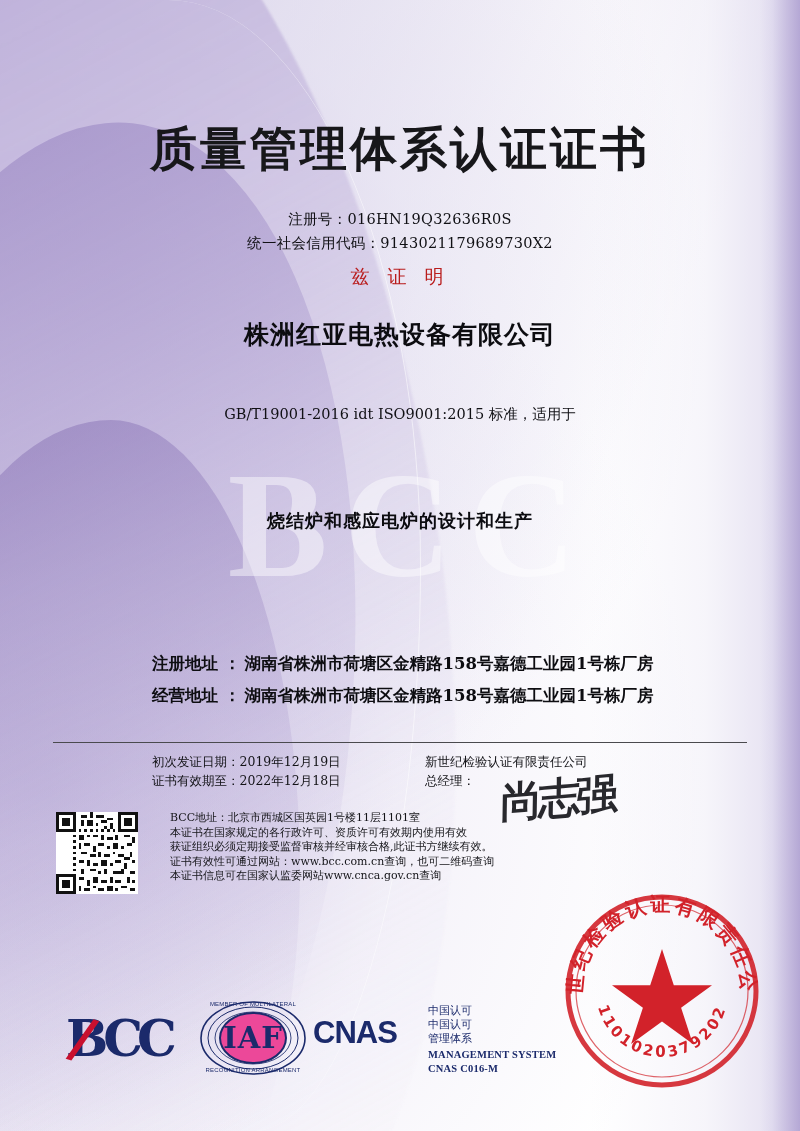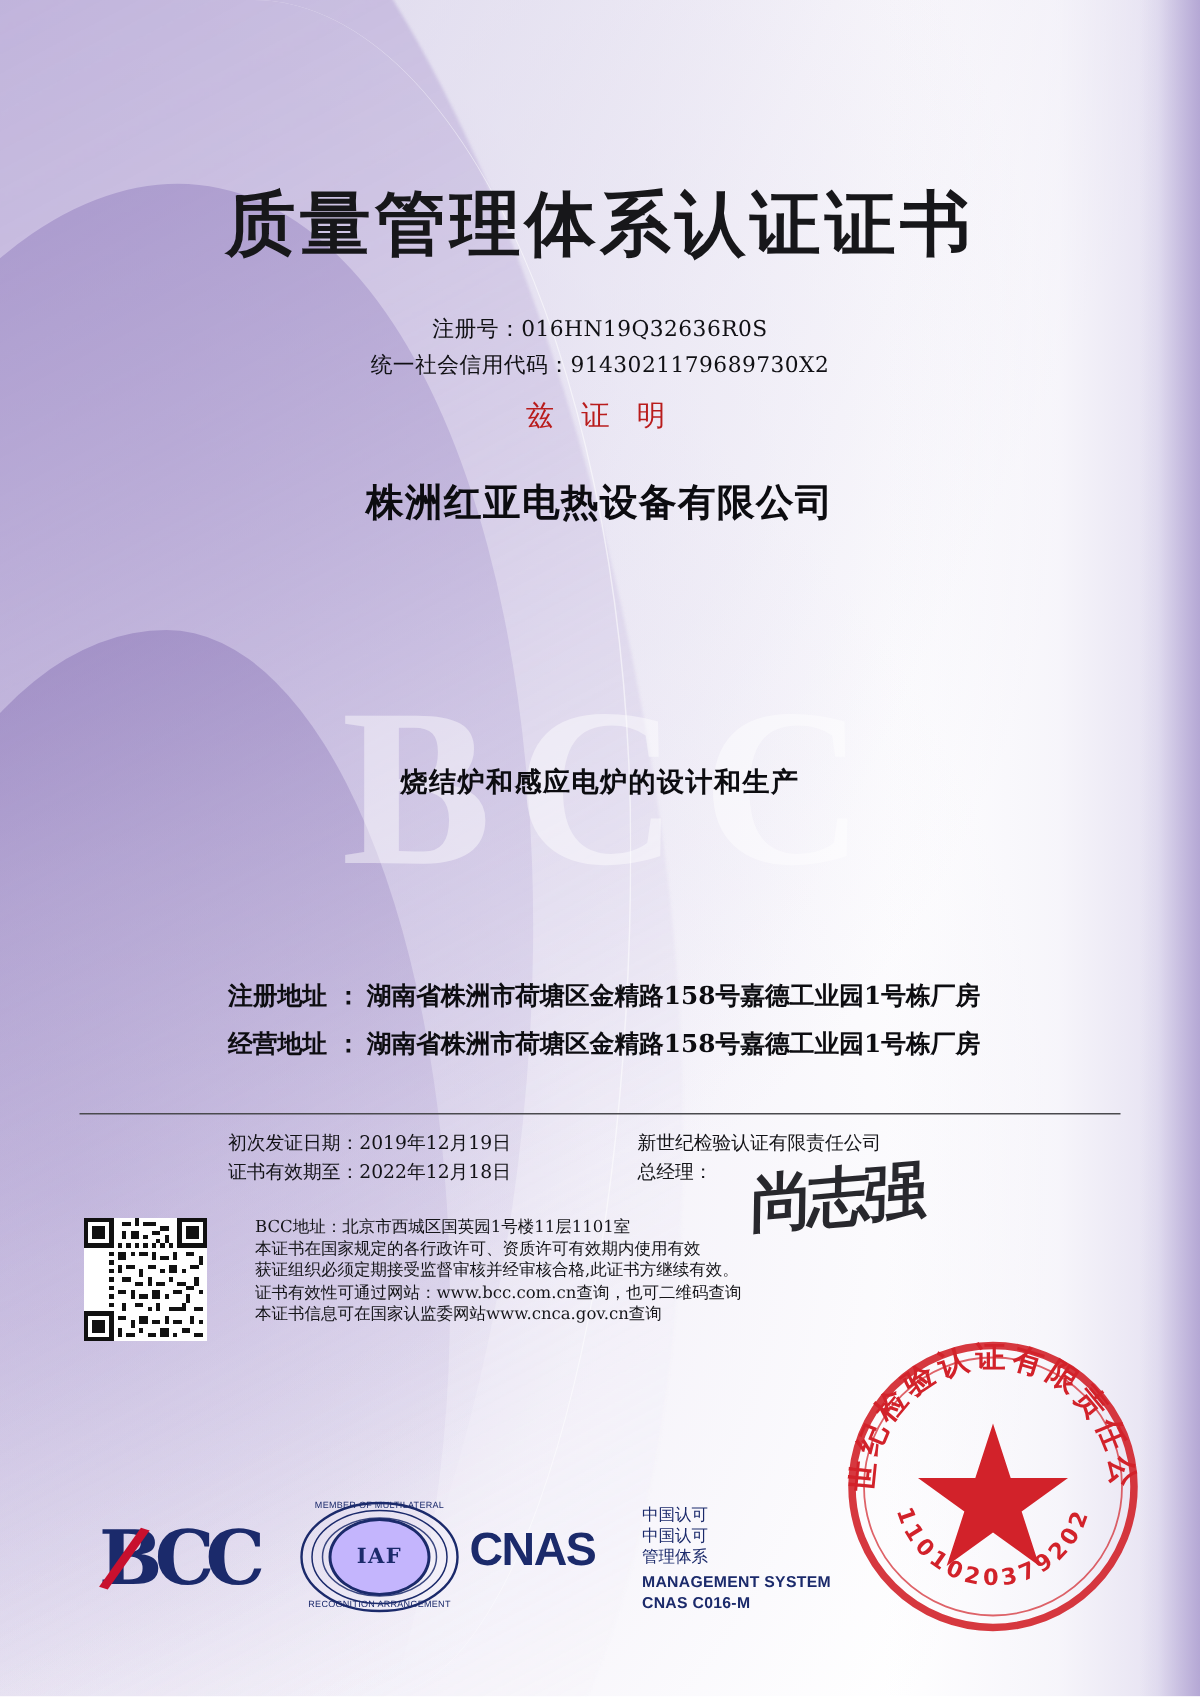--- a/index.html
+++ b/index.html
@@ -314,41 +314,41 @@
     transform: translate(-50%,-50%);
     width: 64px;
     height: 48px;
     border: 2.5px solid #1b2a6b;
     border-radius: 50%;
     display: flex;
     align-items: center;
     justify-content: center;
     font-family: "DejaVu Serif", serif;
     font-weight: bold;
-    font-size: 14px;
+    font-size: 29px;
     color: #1b2a6b;
     letter-spacing: 1px;
-    background: #c4b5fd;
+    background: #ec4899;
   }
   .logo-cnas {
     position: absolute;
     left: 255px;
     top: 16px;
     font-family: "Liberation Sans", sans-serif;
     font-size: 31px;
     font-weight: bold;
     color: #1b2a6b;
     letter-spacing: -1px;
   }
   .cnas-right {
     position: absolute;
     left: 370px;
     top: 4px;
     width: 150px;
-    font-family: Liberation Sans, sans-serif;
+    font-family: Liberation Serif, serif;
     color: #1b2a6b;
     font-size: 11px;
     line-height: 14px;
   }
   .cnas-right .en {
     font-size: 10.5px;
     font-weight: bold;
     margin-top: 3px;
     letter-spacing: .2px;
   }
@@ -391,20 +391,21 @@
     </div>
 
     <div class="reg-line credit-no">
       <span>统一社会信用代码：</span><span>9143021179689730X2</span>
     </div>
 
     <div class="hereby">兹 证 明</div>
 
     <div class="company">株洲红亚电热设备有限公司</div>
 
+    <div class="standard">GB/T19001-2016 idt ISO9001:2015 标准，适用于</div>
 
     <div class="scope">烧结炉和感应电炉的设计和生产</div>
 
     <div class="addr-block">
       <div class="addr-row">
         <span class="addr-label">注册地址</span>
         <span class="addr-sep">：</span>
         <span>湖南省株洲市荷塘区金精路158号嘉德工业园1号栋厂房</span>
       </div>
       <div class="addr-row">

